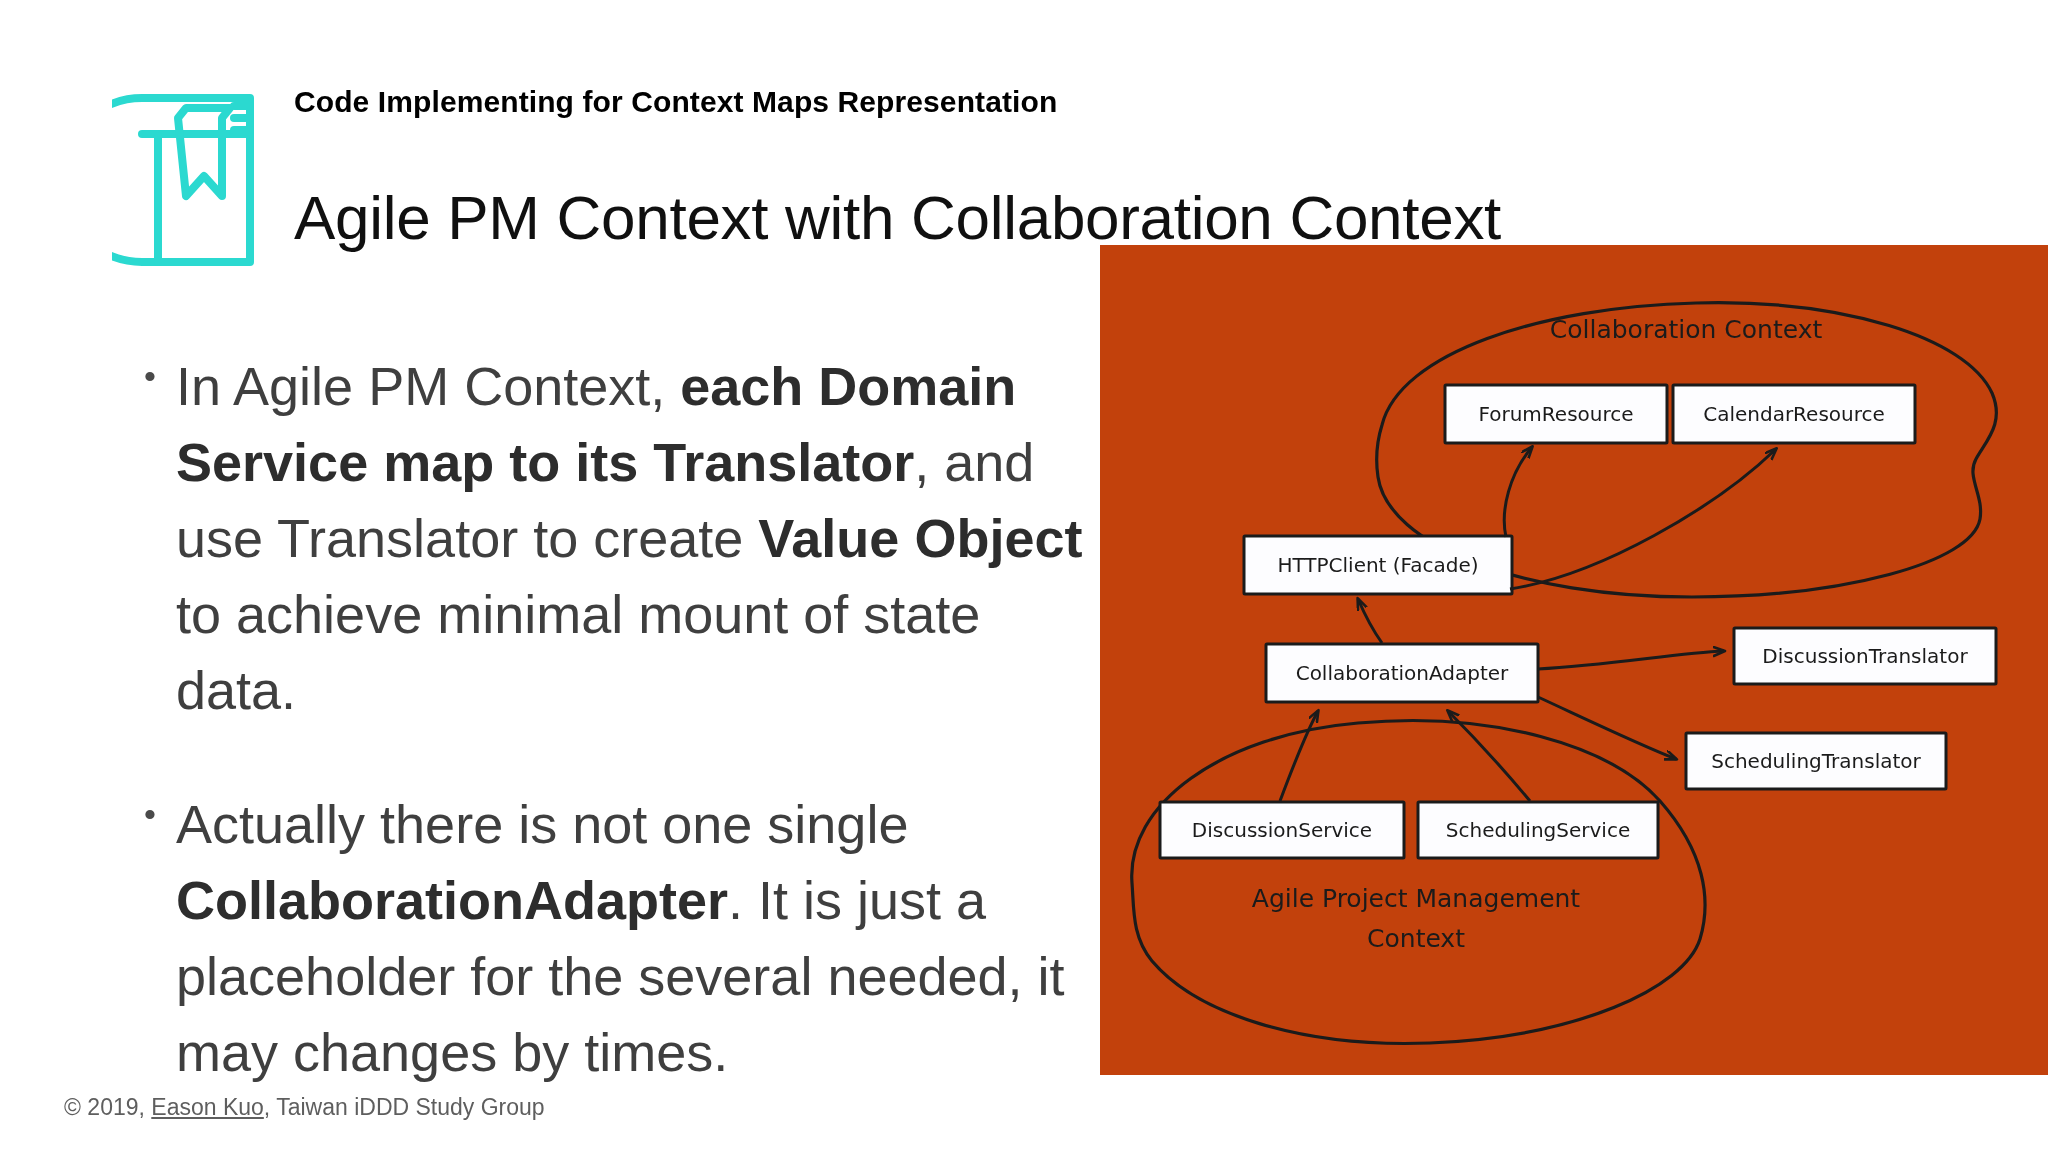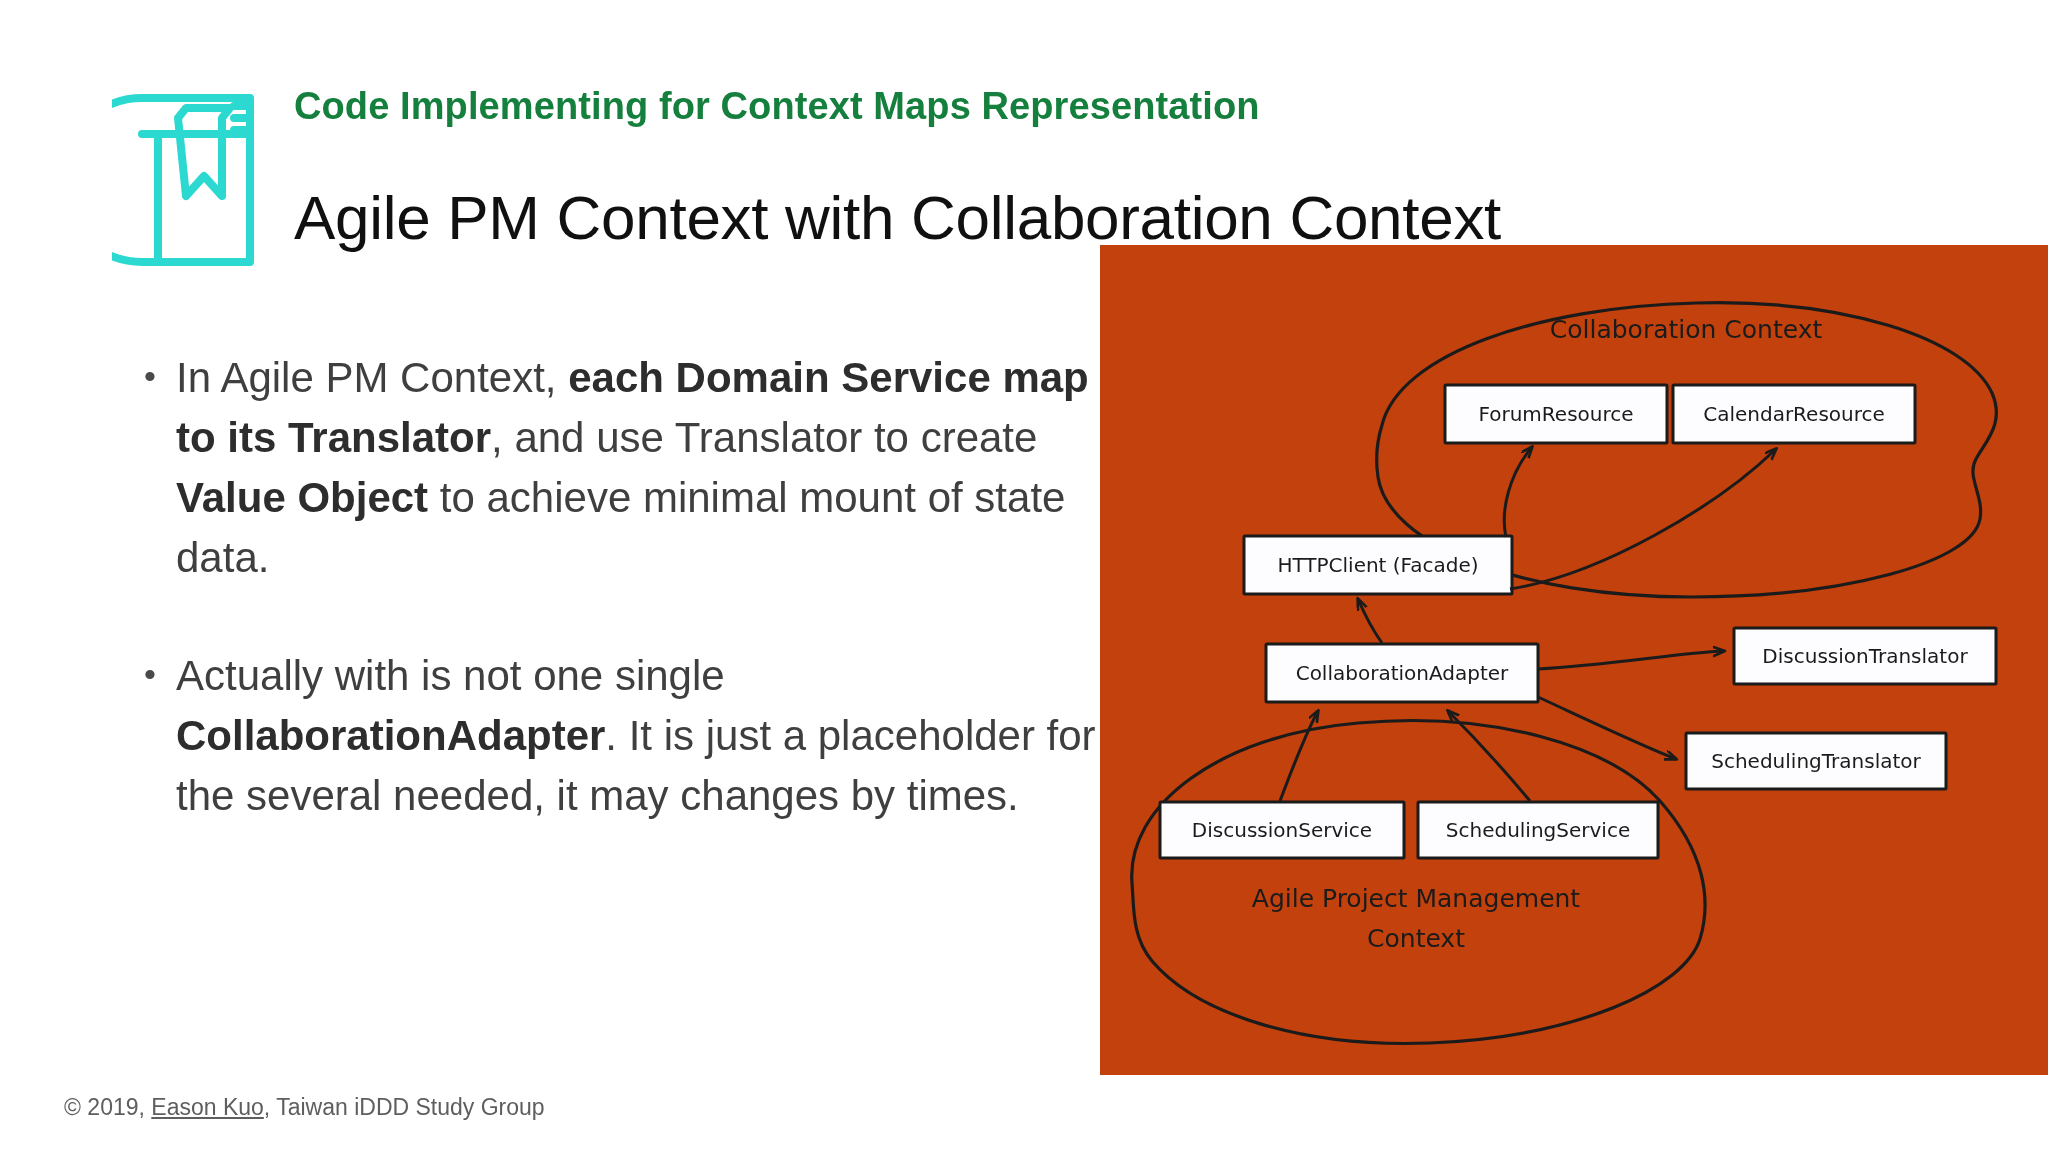--- a/index.html
+++ b/index.html
@@ -29,23 +29,23 @@
     left: 112px;
     top: 62px;
     width: 148px;
     height: 210px;
   }
 
   .eyebrow {
     position: absolute;
     left: 294px;
     top: 85px;
-    font-size: 38px;
+    font-size: 30px;
     font-weight: bold;
-    color: #15803d;
+    color: #000000;
     letter-spacing: 0.1px;
     white-space: nowrap;
   }
 
   .page-title {
     position: absolute;
     left: 294px;
     top: 140px;
     font-size: 62px;
     font-weight: 400;
@@ -74,22 +74,22 @@
     font-size: 34px;
     line-height: 56px;
     color: #4a4a4a;
     text-align: left;
     padding-left: 6px;
     box-sizing: border-box;
   }
 
   .bullet-text {
     flex: 1 1 auto;
-    font-size: 42px;
-    line-height: 60px;
+    font-size: 54px;
+    line-height: 76px;
     color: #3f3f3f;
     font-weight: 400;
   }
 
   .bullet-text b {
     font-weight: 700;
     color: #2d2d2d;
   }
 
   
@@ -173,21 +173,21 @@
 
   <div class="body-col">
 
     <div class="bullet-row">
       <span class="bullet-dot">•</span>
       <span class="bullet-text"><span>In Agile PM Context, </span><b>each Domain Service map to its Translator</b><span>, and use Translator to create </span><b>Value Object</b><span> to achieve minimal mount of state data.</span></span>
     </div>
 
     <div class="bullet-row" style="margin-top:48px">
       <span class="bullet-dot">•</span>
-      <span class="bullet-text"><span>Actually with is not one single </span><b>CollaborationAdapter</b><span>. It is just a placeholder for the several needed, it may changes by times.</span></span>
+      <span class="bullet-text"><span>Actually there is not one single </span><b>CollaborationAdapter</b><span>. It is just a placeholder for the several needed, it may changes by times.</span></span>
     </div>
 
   </div>
 
   <div class="footer"><span>© 2019, </span><span class="u">Eason Kuo</span><span>, Taiwan iDDD Study Group</span></div>
 
   <div class="diagram-panel">
     <svg class="diagram-svg" viewBox="0 0 948 830">
       <defs>
         <marker id="ah" markerWidth="14" markerHeight="14" refX="11" refY="5" orient="auto" markerUnits="userSpaceOnUse">

